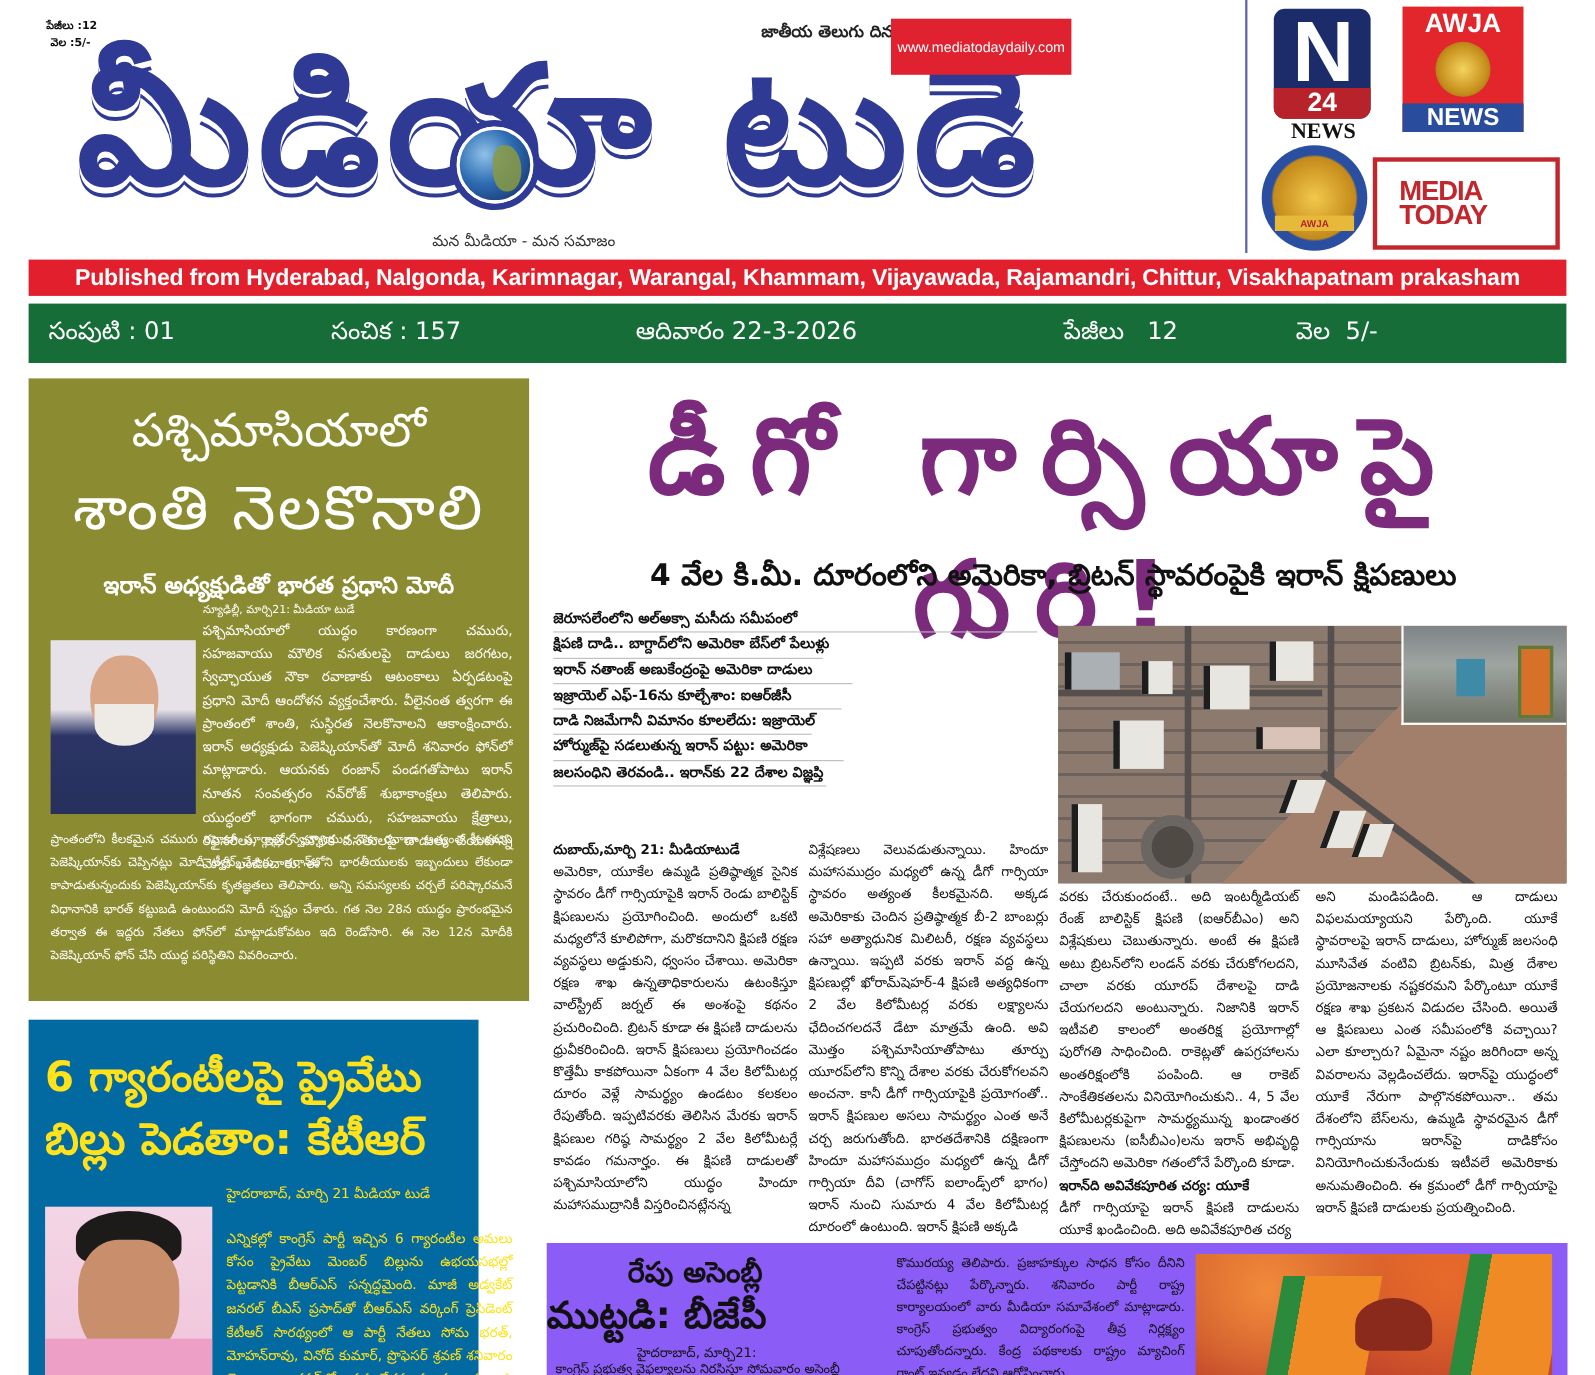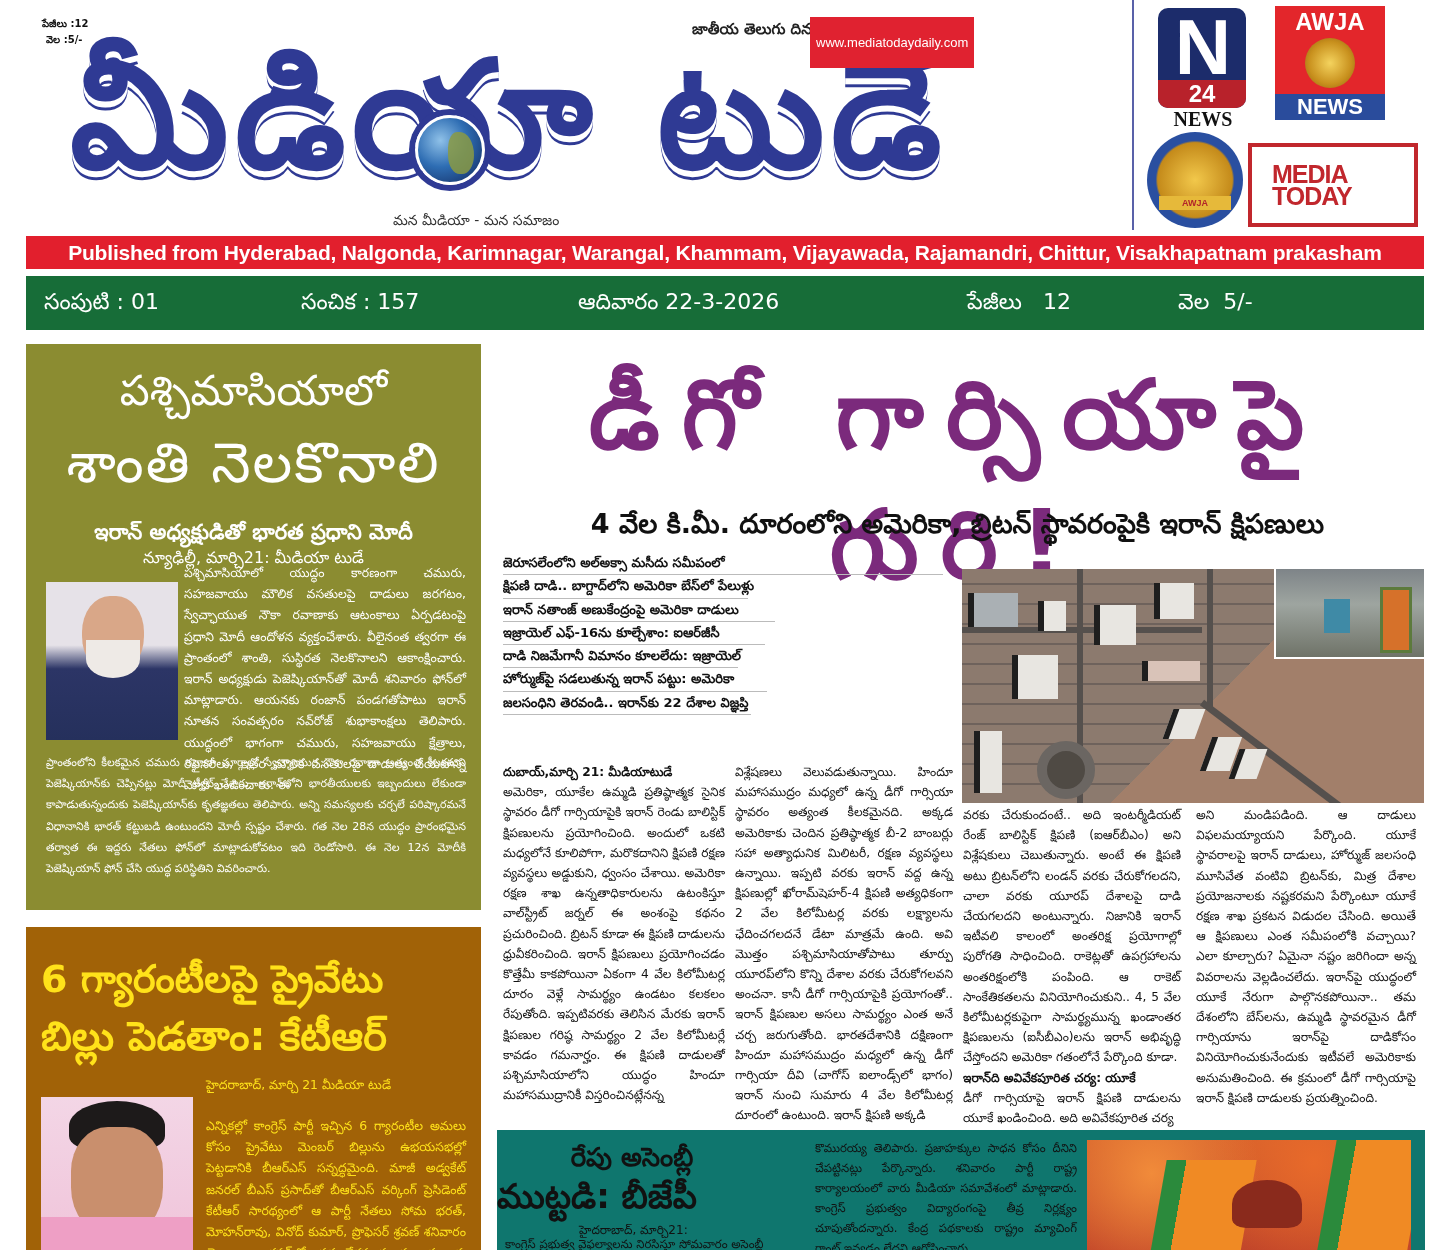--- a/index.html
+++ b/index.html
@@ -36,29 +36,29 @@
   
   .pub-bar { left: 26px; top: 236px; width: 1398px; height: 33px; background: #e21f2d; color: #fff; font-family: "Liberation Sans", sans-serif; font-weight: bold; font-size: 21px; line-height: 33px; text-align: center; white-space: nowrap; letter-spacing: -0.2px; }
   .info-bar { left: 26px; top: 276px; width: 1398px; height: 54px; background: #176d38; color: #fff; font-size: 22px; line-height: 52px; }
   .info-bar span { position: absolute; top: 0; white-space: nowrap; }
 
   
   .olive { left: 26px; top: 344px; width: 455px; height: 566px; background: #8b8c31; color: #fff; }
   .olive .h1 { position: absolute; left: 0; width: 455px; text-align: center; font-size: 42px; top: 22px; }
   .olive .h2 { position: absolute; left: 0; width: 455px; text-align: center; font-size: 56px; top: 86px; letter-spacing: 2px; }
   .olive .h3 { position: absolute; left: 0; width: 455px; text-align: center; font-size: 21px; font-weight: bold; top: 176px; }
-  .olive .dateline { position: absolute; left: 0; width: 455px; text-align: center; font-size: 16px; top: 204px; }
+  .olive .dateline { position: absolute; left: 0; width: 455px; text-align: center; font-size: 10px; top: 204px; }
   .olive .photo { position: absolute; left: 20px; top: 238px; width: 132px; height: 158px; background: linear-gradient(180deg, #e6e2e8 0%, #e6e2e8 40%, #2c3566 55%, #25305c 100%); overflow: hidden; }
   .modi-head { position: absolute; left: 36px; top: 14px; width: 62px; height: 80px; border-radius: 45% 45% 50% 50%; background: #d9a788; }
   .modi-beard { position: absolute; left: 40px; top: 58px; width: 54px; height: 38px; border-radius: 0 0 50% 50%; background: #eeeae6; }
   .olive .body-right { position: absolute; left: 158px; top: 218px; width: 282px; font-size: 12.4px; line-height: 21.2px; text-align: justify; }
   .olive .body-full { position: absolute; left: 20px; top: 408px; width: 420px; font-size: 11px; line-height: 21.2px; text-align: justify; }
 
   
-  .purple { left: 26px; top: 927px; width: 455px; height: 323px; background: #a16207; color: #ffe21a; text-decoration: underline; }
+  .purple { left: 26px; top: 927px; width: 409px; height: 323px; background: #0369a1; color: #ffe21a; text-decoration: underline; }
   .purple .h1 { position: absolute; left: 15px; top: 30px; font-size: 38px; font-weight: bold; white-space: nowrap; }
   .purple .h2 { position: absolute; left: 15px; top: 86px; font-size: 40px; font-weight: bold; white-space: nowrap; }
   .purple .dateline { position: absolute; left: 180px; top: 150px; font-size: 12.4px; }
   .purple .photo { position: absolute; left: 15px; top: 170px; width: 152px; height: 153px; background: linear-gradient(180deg, #f3d6e6 0%, #f0c4da 100%); overflow: hidden; }
   .ktr-hair { position: absolute; left: 28px; top: 4px; width: 96px; height: 50px; border-radius: 50% 50% 30% 30%; background: #1d1a1a; }
   .ktr-face { position: absolute; left: 30px; top: 30px; width: 92px; height: 110px; border-radius: 40% 40% 45% 45%; background: #c98f6d; }
   .ktr-shirt { position: absolute; left: 0; top: 120px; width: 152px; height: 40px; background: #ee9fc5; }
   .purple .body { position: absolute; left: 180px; top: 168px; width: 260px; font-size: 12.4px; line-height: 21.2px; text-align: justify; }
 
   
@@ -89,21 +89,21 @@
 
   .col { font-size: 12.2px; line-height: 20.2px; text-align: justify; }
   .c1 { left: 503px; top: 762px; width: 222px; }
   .c2 { left: 735px; top: 762px; width: 218px; }
   .c3 { left: 963px; top: 805px; width: 218px; }
   .c4 { left: 1196px; top: 805px; width: 220px; }
   .col .lead { font-weight: bold; }
   .col .subhead { font-weight: bold; display: block; }
 
   
-  .yellow { left: 497px; top: 1130px; width: 928px; height: 120px; background: #0f766e; }
+  .yellow { left: 497px; top: 1130px; width: 928px; height: 120px; background: #8b5cf6; }
   .yellow .h1 { position: absolute; left: 0; width: 270px; top: 12px; text-align: center; font-size: 26px; font-weight: bold; }
   .yellow .h2 { position: absolute; left: 0; width: 290px; top: 46px; text-align: left; font-size: 34px; font-weight: bold; }
   .yellow .dateline { position: absolute; left: 82px; top: 93px; font-size: 12px; }
   .yellow .body1 { position: absolute; left: 8px; top: 104px; width: 262px; font-size: 11.6px; line-height: 20px; }
   .yellow .body2 { position: absolute; left: 318px; top: 8px; width: 262px; font-size: 11.6px; line-height: 20px; text-align: justify; }
   .bjp-photo { position: absolute; left: 590px; top: 10px; width: 324px; height: 110px; overflow: hidden;
      background: radial-gradient(circle at 20% 30%, #f18b3a 0%, transparent 40%), radial-gradient(circle at 70% 20%, #e86a2a 0%, transparent 45%), linear-gradient(180deg, #d4602c 0%, #c2462a 100%); }
   .flag { position: absolute; width: 90px; height: 110px; background: linear-gradient(90deg, #2b8a3c 0 22%, #f08a24 22% 100%); transform: skewX(-10deg); }
   .lotus { position: absolute; left: 145px; top: 40px; width: 70px; height: 48px; background: #8a2a1c; border-radius: 50% 50% 20% 20%; }
 </style>

